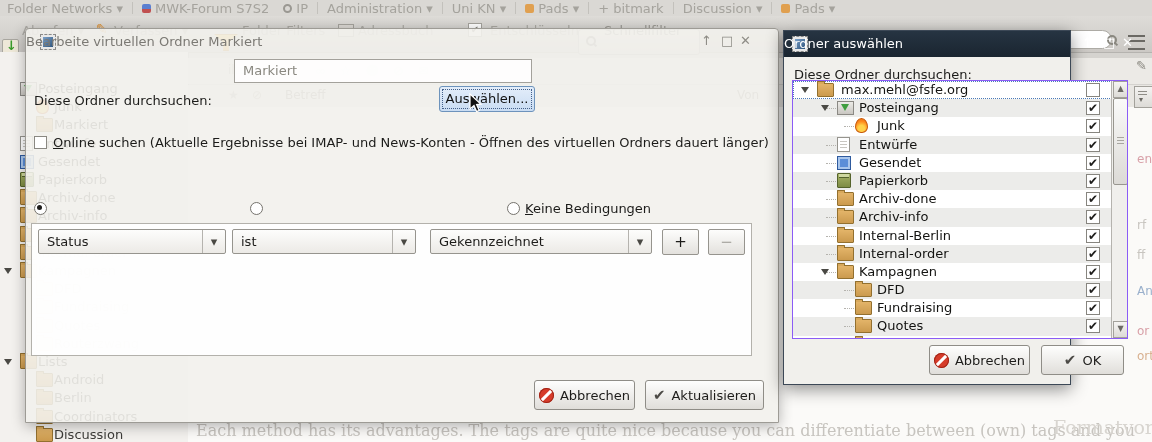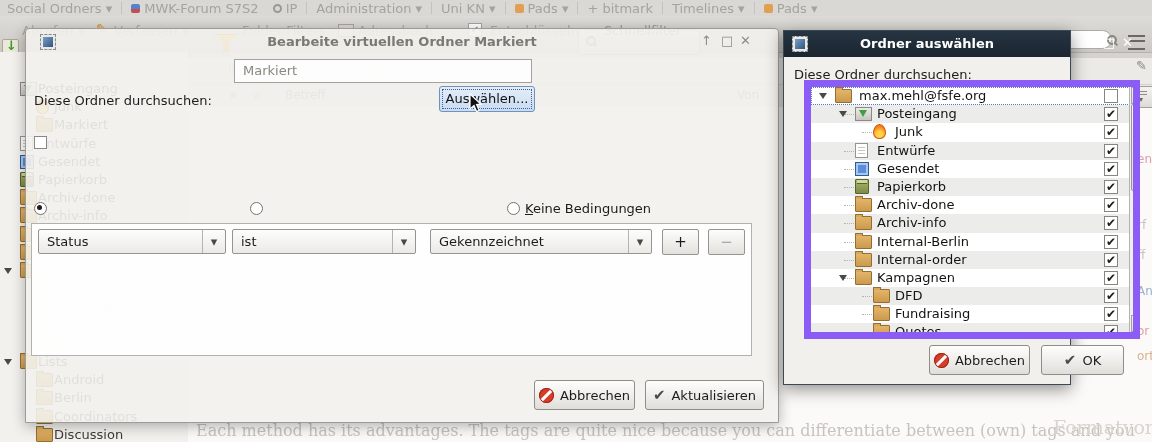--- a/index.html
+++ b/index.html
@@ -72,21 +72,21 @@
         background:#cfd8a0;border-bottom:1px solid #55632c}
   .exp{position:absolute;top:6px;width:0;height:0;border-left:4px solid transparent;
        border-right:4px solid transparent;border-top:6px solid #4a4944}
   
   #dlg1{left:25px;top:28px;width:752px;height:393px;background:rgba(242,241,236,0.9);
         border:1px solid #9d9b95;border-radius:4px 4px 0 0;box-shadow:0 3px 14px rgba(0,0,0,.3);z-index:10}
   #dlg1 .titlebar{position:absolute;left:0;top:0;right:0;height:26px}
   .stamp{position:absolute;width:16px;height:16px;background:#e9e9e9;border:1px dashed #8a8a88;box-sizing:border-box}
   .stamp::after{content:'';position:absolute;left:2px;top:2px;right:2px;bottom:2px;
         background:linear-gradient(135deg,#7aa0c8,#2f557e)}
-  .wtitle{position:absolute;left:0;right:0;top:5px;text-align:center;font-weight:bold;font-size:13px}
+  .wtitle{position:absolute;left:0;right:0;top:5px;text-align:left;font-weight:normal;font-size:13px}
   .wbtn{position:absolute;top:5px;font-size:13px;line-height:14px}
   .lbl13{position:absolute;font-size:13px;color:#1c1c1a;white-space:nowrap}
   .ak{display:inline-block}
   .ak::first-letter{text-decoration:underline}
   #nameinput{left:208px;top:30px;width:298px;height:24px;background:rgba(255,255,255,.87);
         border:1px solid #a3a19b;box-sizing:border-box;font-size:13px;color:#8a8880;line-height:22px;padding-left:8px}
   #choosebtn{left:413px;top:57px;width:96px;height:26px;background:linear-gradient(#e3edfa,#c9dcf2);
         border:1px solid #6d93bc;border-radius:3px;font-size:13px;color:#111;text-align:center;line-height:24px;
         outline:1px dotted #44608a;outline-offset:-4px;box-sizing:border-box}
   .cb{position:absolute;width:13px;height:13px;background:#fff;border:1px solid #8a8882;box-sizing:border-box}
@@ -102,21 +102,21 @@
   .btn{position:absolute;height:30px;background:linear-gradient(#fefefd,#e0deda);border:1px solid #8f8d87;
       border-radius:3px;font-size:13px;color:#1d1c1a;display:flex;align-items:center;justify-content:center;
       gap:6px;box-sizing:border-box}
   .noicon{width:15px;height:15px;border-radius:50%;background:#d63c2a;position:relative;flex:0 0 auto;
       box-shadow:inset 0 0 0 1px #a02416}
   .noicon::after{content:'';position:absolute;left:1px;top:6px;width:13px;height:3px;background:#fff;transform:rotate(-45deg)}
   .chkg{color:#4c4a46;font-size:15px;font-weight:bold;line-height:15px}
   #dlg2{left:783px;top:30px;width:288px;height:355px;background:#f1f0ec;border:1px solid #3c4856;
         box-shadow:0 4px 16px rgba(0,0,0,.45);z-index:20;box-sizing:border-box}
   #dlg2 .titlebar{position:absolute;left:0;top:0;right:0;height:26px;background:linear-gradient(#263442,#1a2530)}
-  #treebox{left:20px;top:49px;width:336px;height:259px;background:#a21caf;border:7px solid #8b5cf6;
+  #treebox{left:8px;top:49px;width:336px;height:259px;background:#a21caf;border:1px solid #8b5cf6;
         overflow:hidden;box-sizing:border-box}
   .trow{position:relative;height:18.2px;width:319px;font-size:13px;color:#131311;background:#fff}
   .trow.alt{background:#ececea}
   .trow.sel{outline:1px dotted #4a7ab8;outline-offset:-1px}
   .trow .lbl{position:absolute;top:1px;white-space:nowrap}
   .trow.v-0 .exp{left:8px}.trow.v-0 .ic{left:24px}.trow.v-0 .lbl{left:48px}
   .trow.v-1 .exp{left:28px}.trow.v-1 .ic{left:44px}.trow.v-1 .lbl{left:66px}
   .trow.v-2 .ic{left:62px}.trow.v-2 .lbl{left:84px}
   .trow.v-1::before,.trow.v-2::before{content:'';position:absolute;top:9px;width:10px;border-top:1px dotted #b5b3ae}
   .trow.v-1::before{left:33px}.trow.v-2::before{left:51px}
@@ -133,21 +133,21 @@
         background:repeating-linear-gradient(#a8a6a0 0 1px,transparent 1px 3px)}
   #cursor{z-index:40}
 </style>
 </head>
 <body>
 
 <div id="bmbar" class="abs">
 
 <div class="bmit v-it">
 
-      <span>Social Ordners ▾</span>
+      <span>Folder Networks ▾</span>
     </div>
     <div class="bmit v-sep alt">
 
       <span></span>
     </div>
     <div class="bmit v-it">
       <span class="bmic v-mwk"></span>
       <span>MWK-Forum S7S2</span>
     </div>
     <div class="bmit v-it alt">
@@ -185,21 +185,21 @@
     <div class="bmit v-it alt">
 
       <span>+ bitmark</span>
     </div>
     <div class="bmit v-sep">
 
       <span></span>
     </div>
     <div class="bmit v-it alt">
 
-      <span>Timelines ▾</span>
+      <span>Discussion ▾</span>
     </div>
     <div class="bmit v-sep">
 
       <span></span>
     </div>
     <div class="bmit v-it alt">
       <span class="bmic v-pads"></span>
       <span>Pads ▾</span>
     </div>
   </div>
@@ -366,20 +366,21 @@
     <span class="stamp" style="left:14px;top:5px"></span>
     <div class="wtitle" style="color:#7b7974">Bearbeite virtuellen Ordner Markiert</div>
     <span class="wbtn" style="left:675px;color:#8e8c86">↑</span>
     <span class="wbtn" style="left:695px;color:#8e8c86">□</span>
     <span class="wbtn" style="left:714px;color:#8e8c86">✕</span>
   </div>
   <div id="nameinput" class="abs">Markiert</div>
   <span class="lbl13" style="left:8px;top:64px">Diese Ordner durchsuchen:</span>
   <div id="choosebtn" class="abs">Auswählen...</div>
   <span class="cb" style="left:8px;top:107px"></span>
+  <span class="lbl13 ak" style="left:27px;top:106px">Online suchen (Aktuelle Ergebnisse bei IMAP- und News-Konten - Öffnen des virtuellen Ordners dauert länger)</span>
 
   <span class="radio on" style="left:8px;top:173px"></span>
   <span class="radio" style="left:224px;top:173px"></span>
   <span class="radio" style="left:481px;top:173px"></span>
   <span class="lbl13 ak" style="left:499px;top:172px">Keine Bedingungen</span>
 
   <div id="gbox" class="abs">
     <div class="dd" style="left:6px;width:188px">
       <span>Status</span>
       <span class="arr">▾</span>

